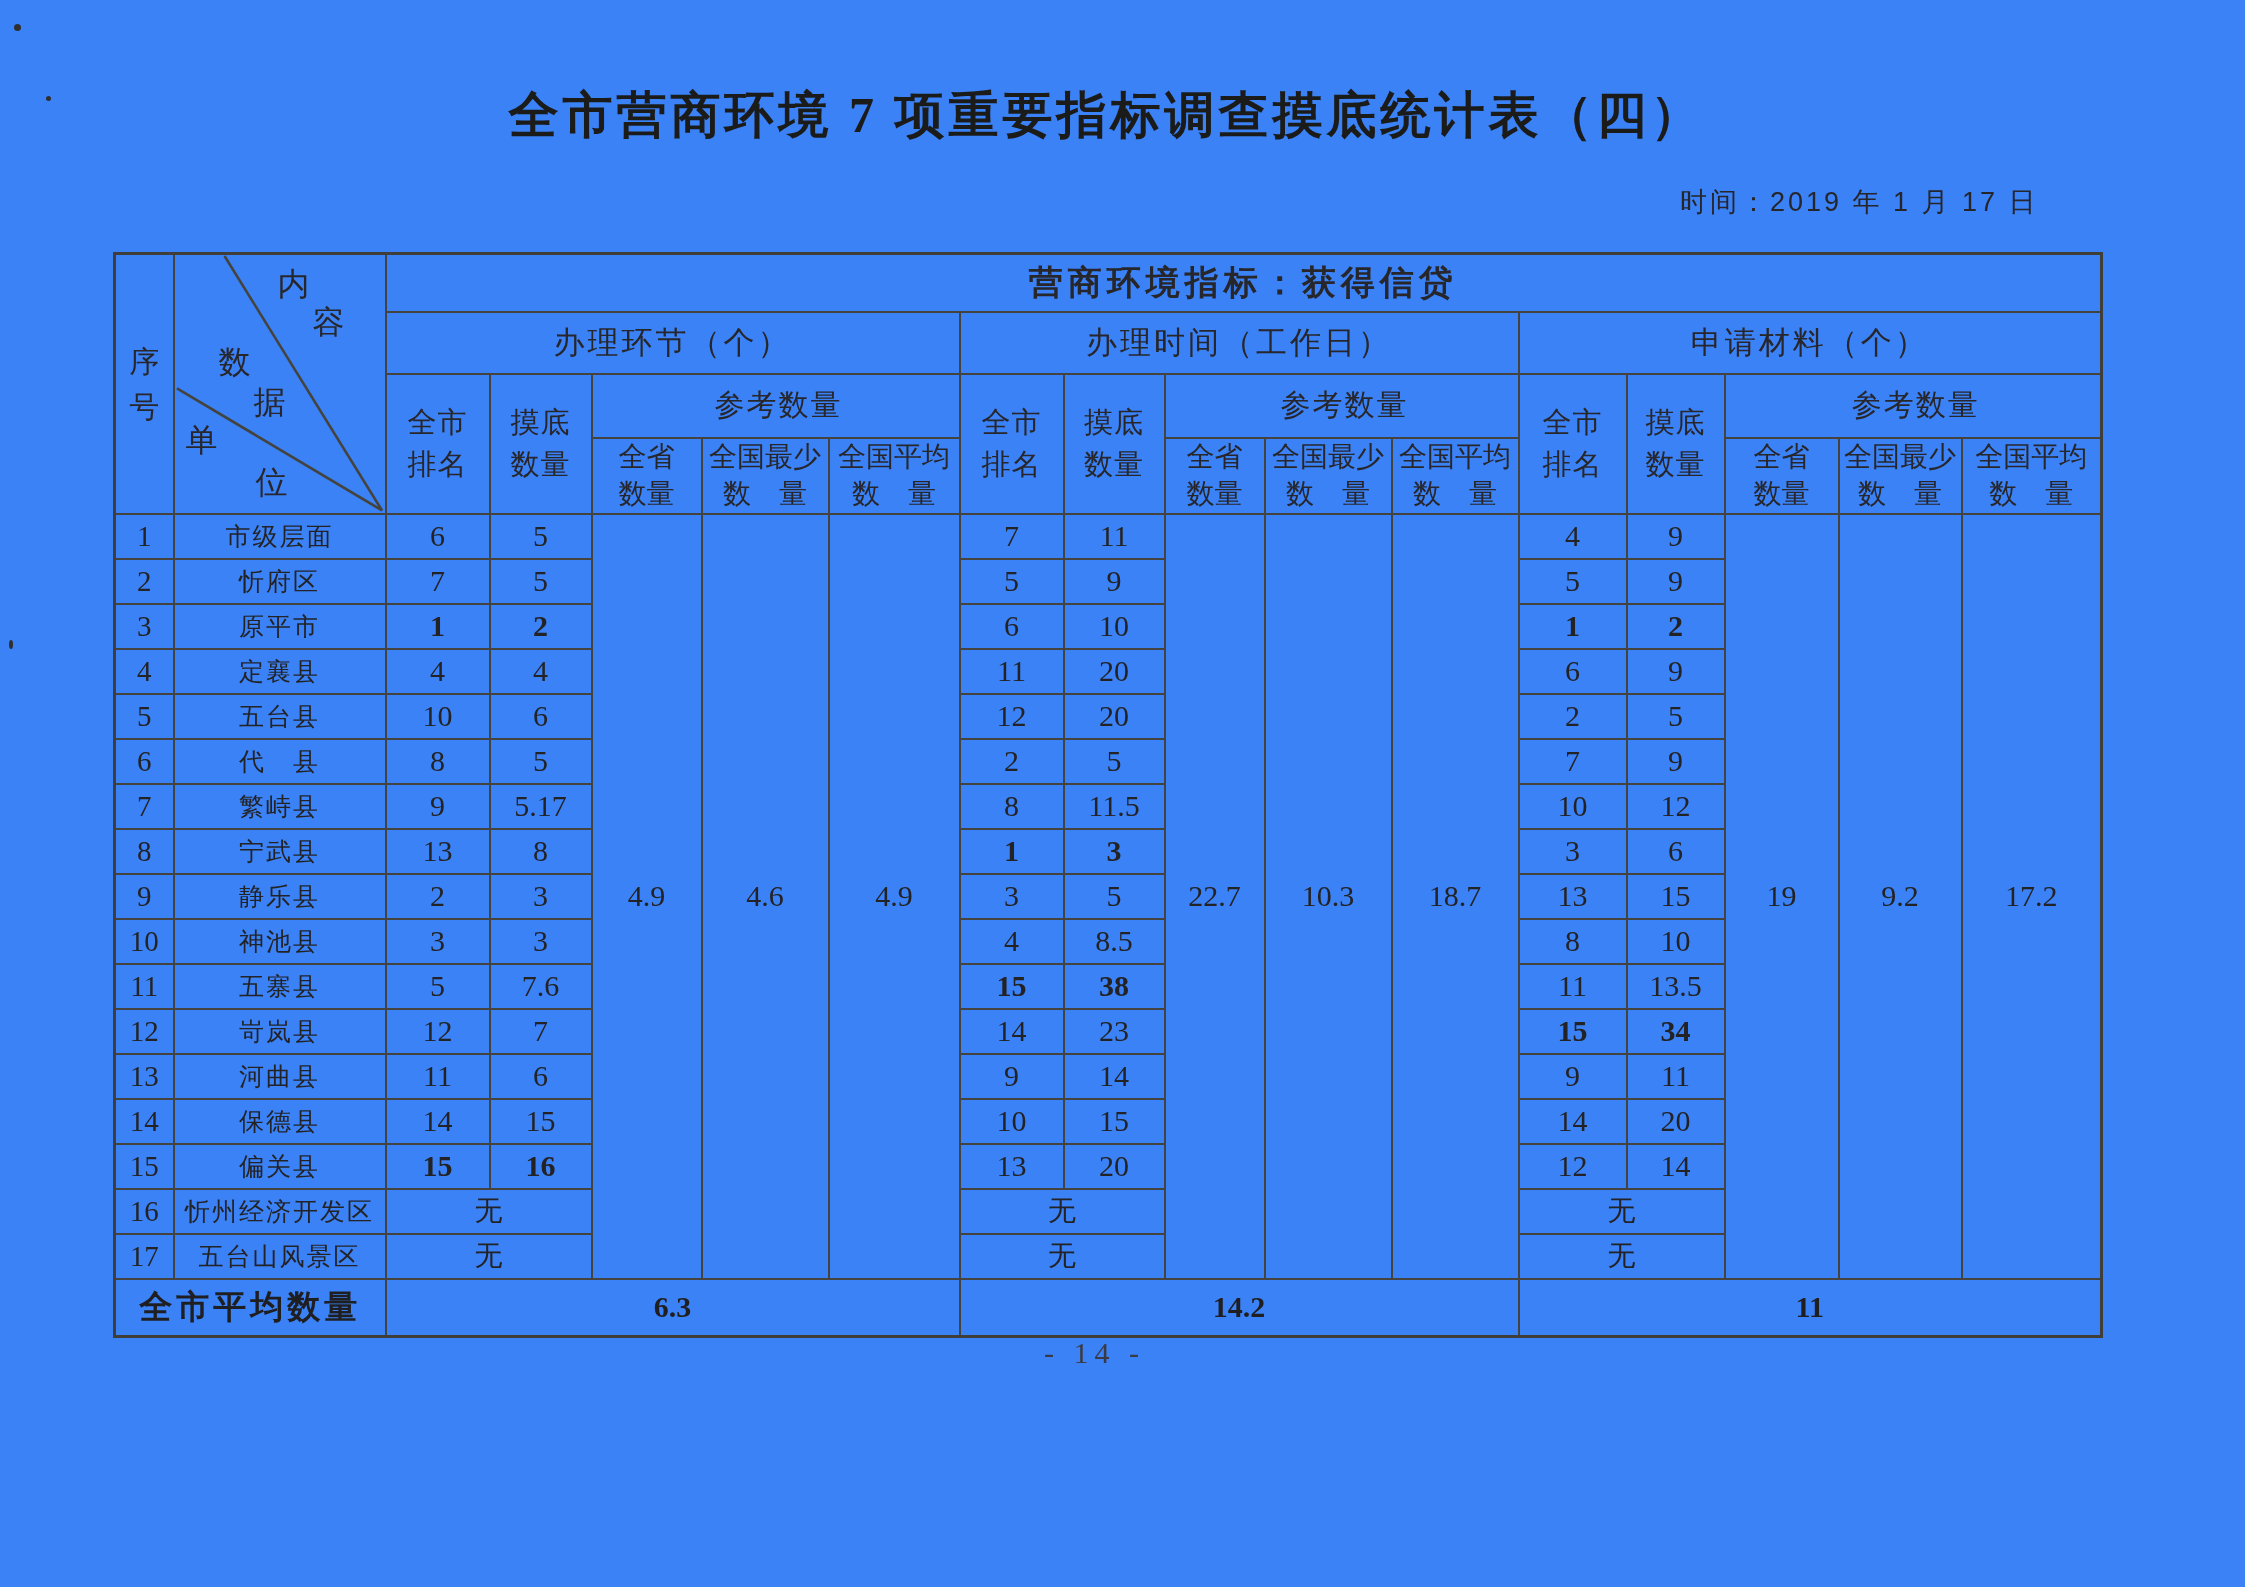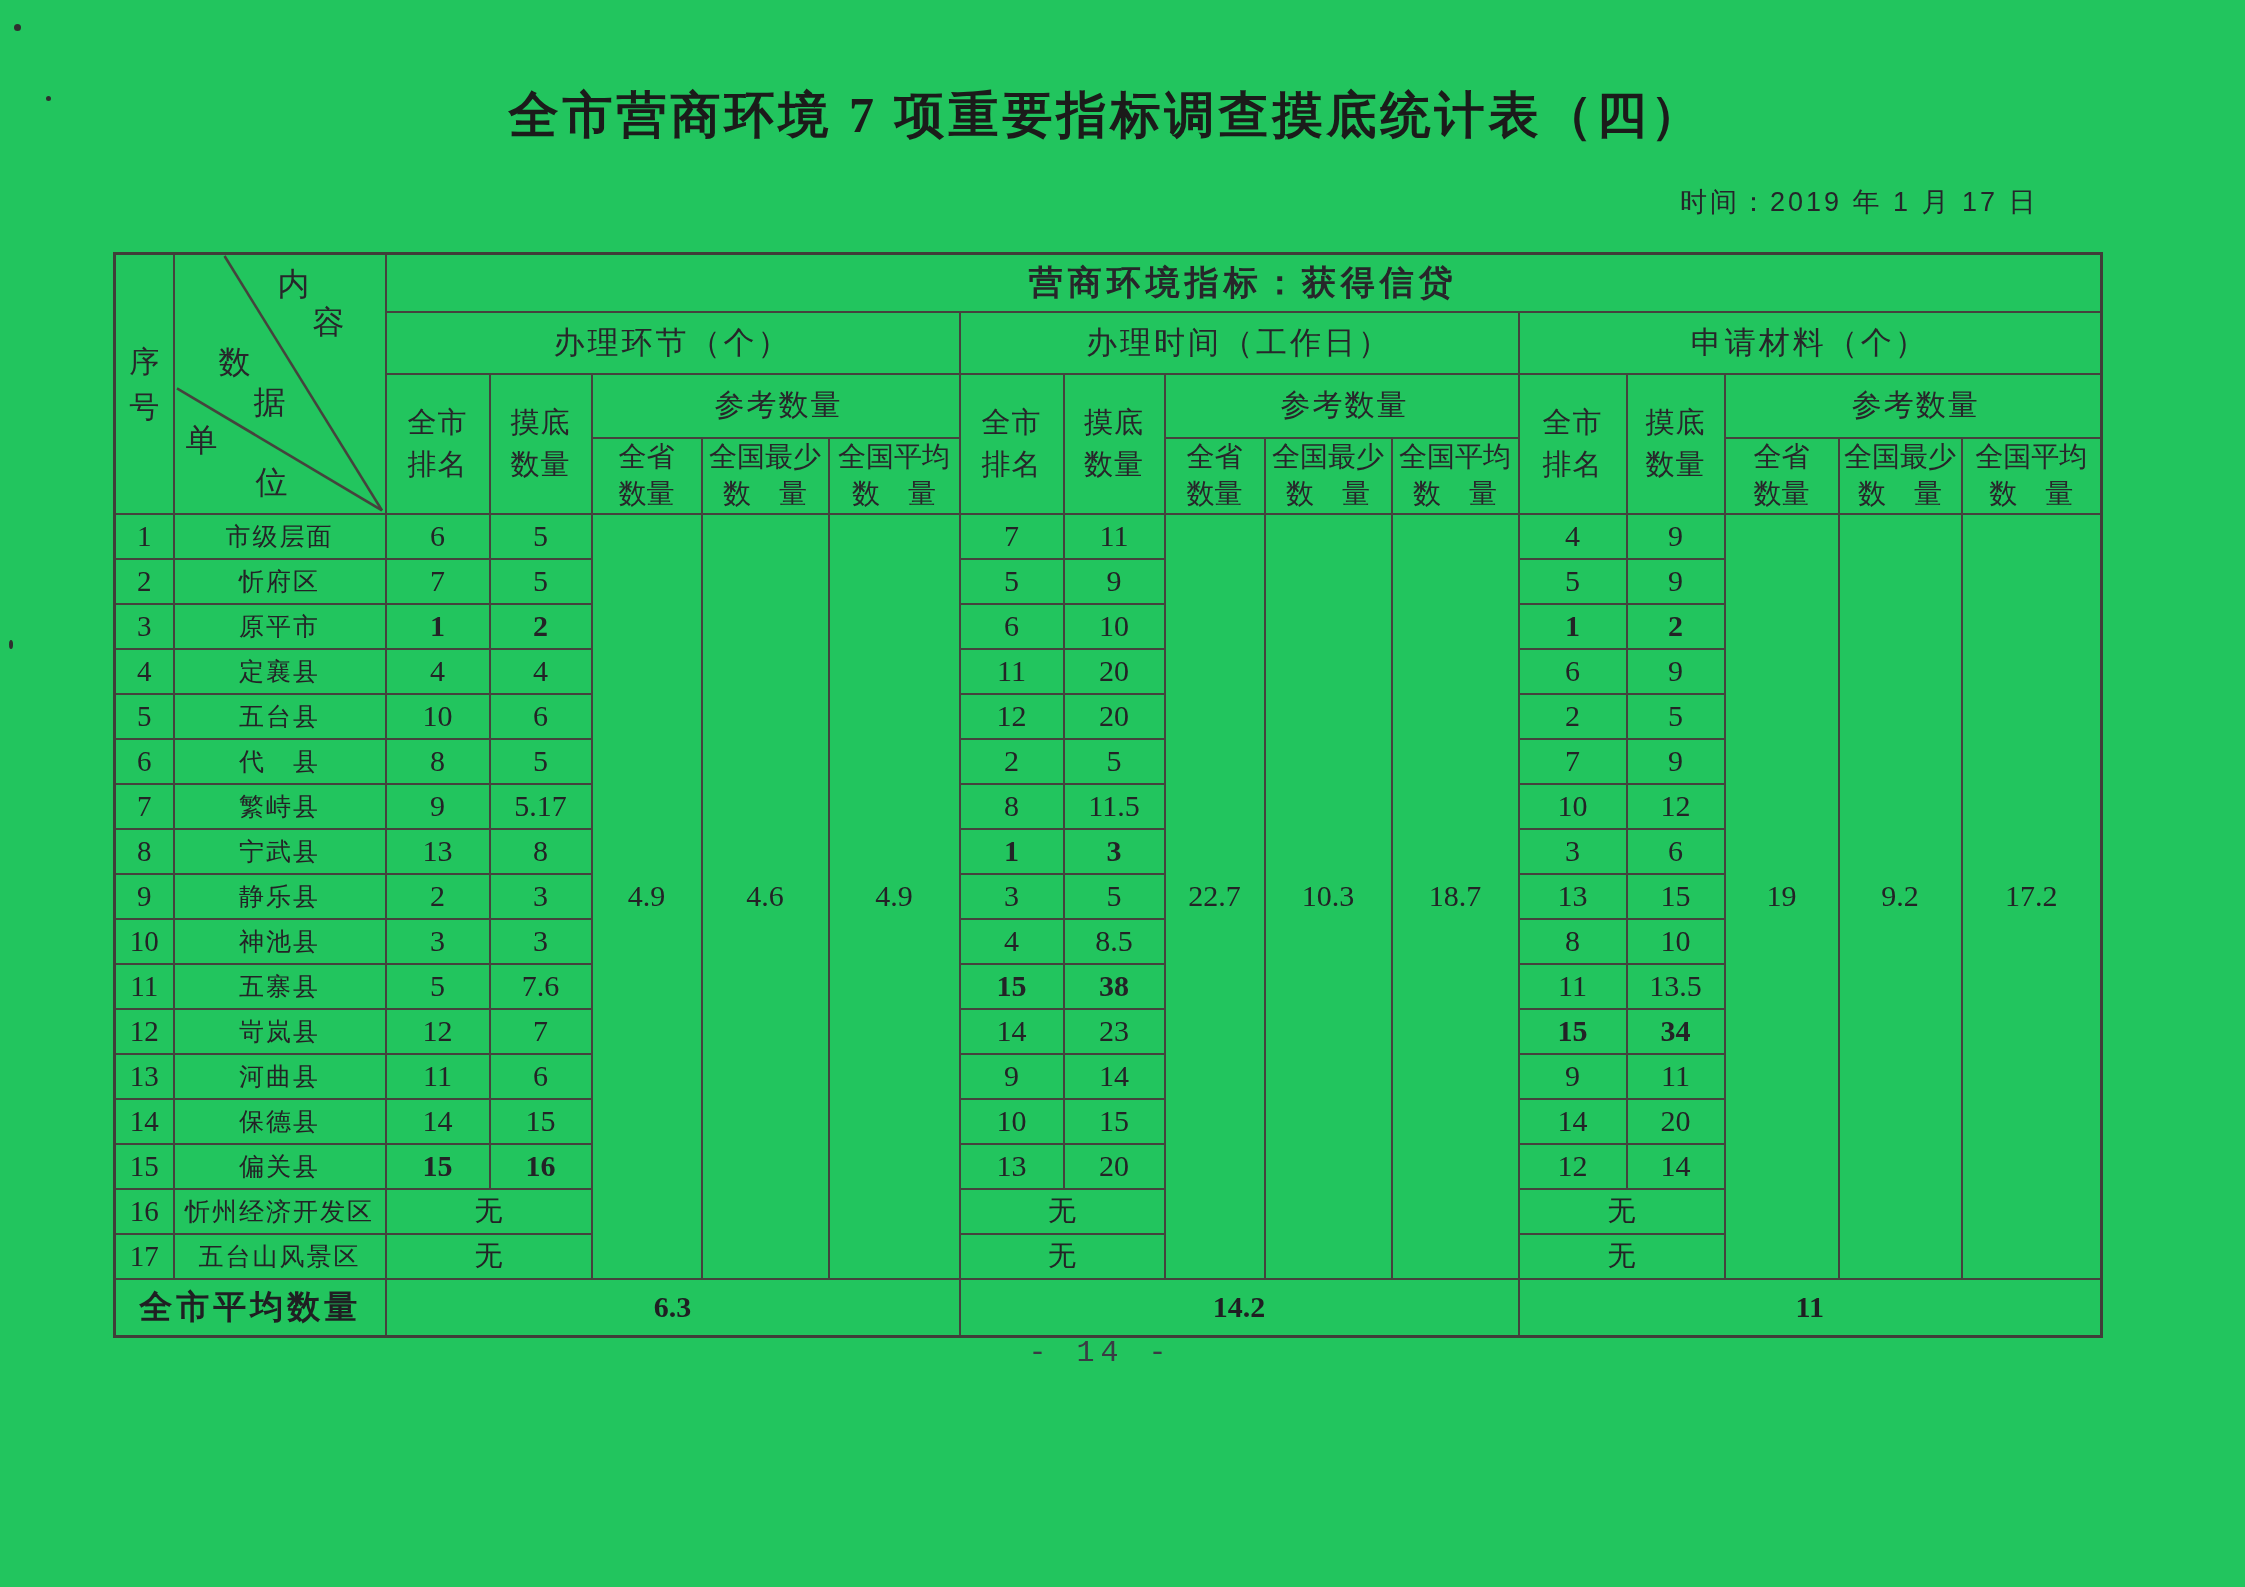--- a/index.html
+++ b/index.html
@@ -1,23 +1,23 @@
 <!DOCTYPE html>
 <html><head>
 <meta charset="utf-8">
 <style>
   html,body{margin:0;padding:0;background:#e8e6e1;}
-  .page{position:relative;width:2245px;height:1587px;background:#22c55e;overflow:hidden;
+  .page{position:relative;width:2245px;height:1587px;background:#3b82f6;overflow:hidden;
         font-family:"Liberation Sans",sans-serif;color:#262624;}
   .title{position:absolute;top:82px;left:113px;width:1987px;text-align:center;
          font-family:"Liberation Serif",serif;font-weight:bold;font-size:50px;
          letter-spacing:4px;color:#1b1b1a;}
   .date{position:absolute;top:184px;left:1680px;font-size:27px;letter-spacing:3px;color:#25252a;}
-  .page-num{position:absolute;top:1336px;left:107px;width:1987px;text-align:center;
-            font-family:Liberation Mono, monospace;font-size:30px;letter-spacing:6px;color:#3a3a44;}
+  .page-num{position:absolute;top:1336px;left:101px;width:1987px;text-align:center;
+            font-family:Liberation Serif, serif;font-size:30px;letter-spacing:6px;color:#3a3a44;}
   .speck{position:absolute;background:#2f2f2f;border-radius:50%;}
 
   .table-wrap{position:absolute;left:113px;top:252px;}
   table{border-collapse:collapse;table-layout:fixed;width:1987px;border:3px solid #403e39;}
   th,td{border:2px solid #45433d;text-align:center;vertical-align:middle;padding:0;overflow:hidden;}
 
   thead th{font-weight:normal;white-space:pre-line;color:#27262a;}
   tr.h1{height:58px;}
   tr.h2{height:62px;}
   tr.h3{height:64px;}

